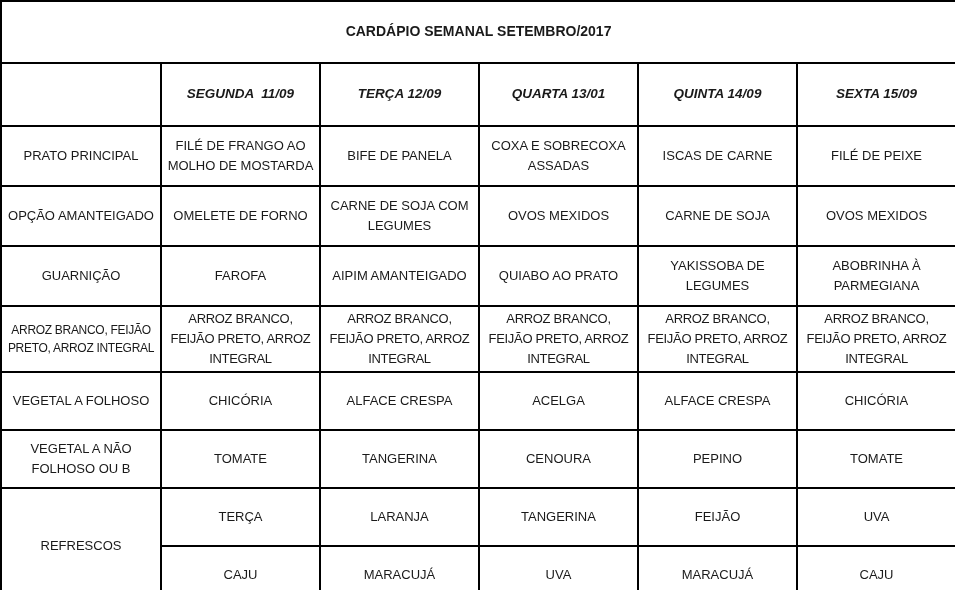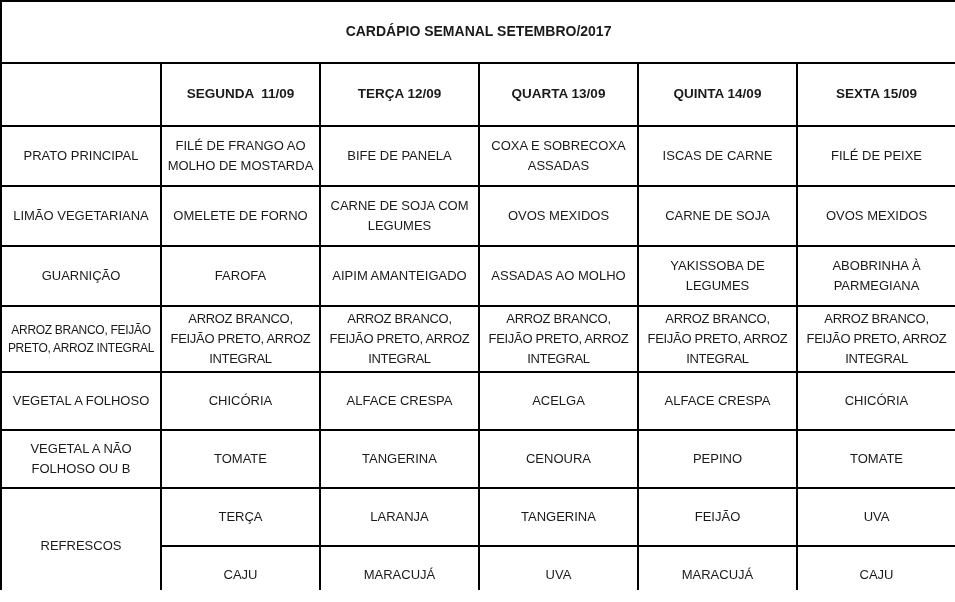--- a/index.html
+++ b/index.html
@@ -35,20 +35,21 @@
   tr.title-row td {
     font-weight: bold;
     font-size: 14px;
     height: 56px;
   }
   tr.header-row td {
     font-weight: bold;
     font-size: 13.5px;
     white-space: pre-wrap;
     height: 57px;
+    font-style: italic;
   }
   td.row-label {
     font-weight: normal;
     text-align: left;
     padding-left: 5px;
     padding-right: 4px;
     font-size: 13.5px;
   }
   td.row-label.small {
     font-size: 12px;
@@ -82,48 +83,48 @@
 
     <tbody>
         <tr class="title-row">
       <td colspan="6">CARDÁPIO SEMANAL SETEMBRO/2017</td>
     </tr>
 
     <tr class="header-row">
       <td></td>
       <td>SEGUNDA  11/09</td>
       <td>TERÇA 12/09</td>
-      <td>QUARTA 13/09</td>
+      <td>QUARTA 13/01</td>
       <td>QUINTA 14/09</td>
       <td>SEXTA 15/09</td>
     </tr>
 
     <tr class="data-row tall-row">
       <td class="row-label">PRATO PRINCIPAL</td>
       <td>FILÉ DE FRANGO AO MOLHO DE MOSTARDA</td>
       <td>BIFE DE PANELA</td>
       <td>COXA E SOBRECOXA ASSADAS</td>
       <td>ISCAS DE CARNE</td>
       <td>FILÉ DE PEIXE</td>
     </tr>
 
     <tr class="data-row tall-row">
-      <td class="row-label">LIMÃO VEGETARIANA</td>
+      <td class="row-label">OPÇÃO AMANTEIGADO</td>
       <td>OMELETE DE FORNO</td>
       <td>CARNE DE SOJA COM LEGUMES</td>
       <td>OVOS MEXIDOS</td>
       <td>CARNE DE SOJA</td>
       <td>OVOS MEXIDOS</td>
     </tr>
 
     <tr class="data-row tall-row">
       <td class="row-label">GUARNIÇÃO</td>
       <td>FAROFA</td>
       <td>AIPIM AMANTEIGADO</td>
-      <td>ASSADAS AO MOLHO</td>
+      <td>QUIABO AO PRATO</td>
       <td>YAKISSOBA DE LEGUMES</td>
       <td>ABOBRINHA À PARMEGIANA</td>
     </tr>
 
     <tr class="data-row tall-row">
       <td class="row-label small">ARROZ BRANCO, FEIJÃO PRETO, ARROZ INTEGRAL</td>
       <td class="tight">ARROZ BRANCO, FEIJÃO PRETO, ARROZ INTEGRAL</td>
       <td class="tight">ARROZ BRANCO, FEIJÃO PRETO, ARROZ INTEGRAL</td>
       <td class="tight">ARROZ BRANCO, FEIJÃO PRETO, ARROZ INTEGRAL</td>
       <td class="tight">ARROZ BRANCO, FEIJÃO PRETO, ARROZ INTEGRAL</td>

